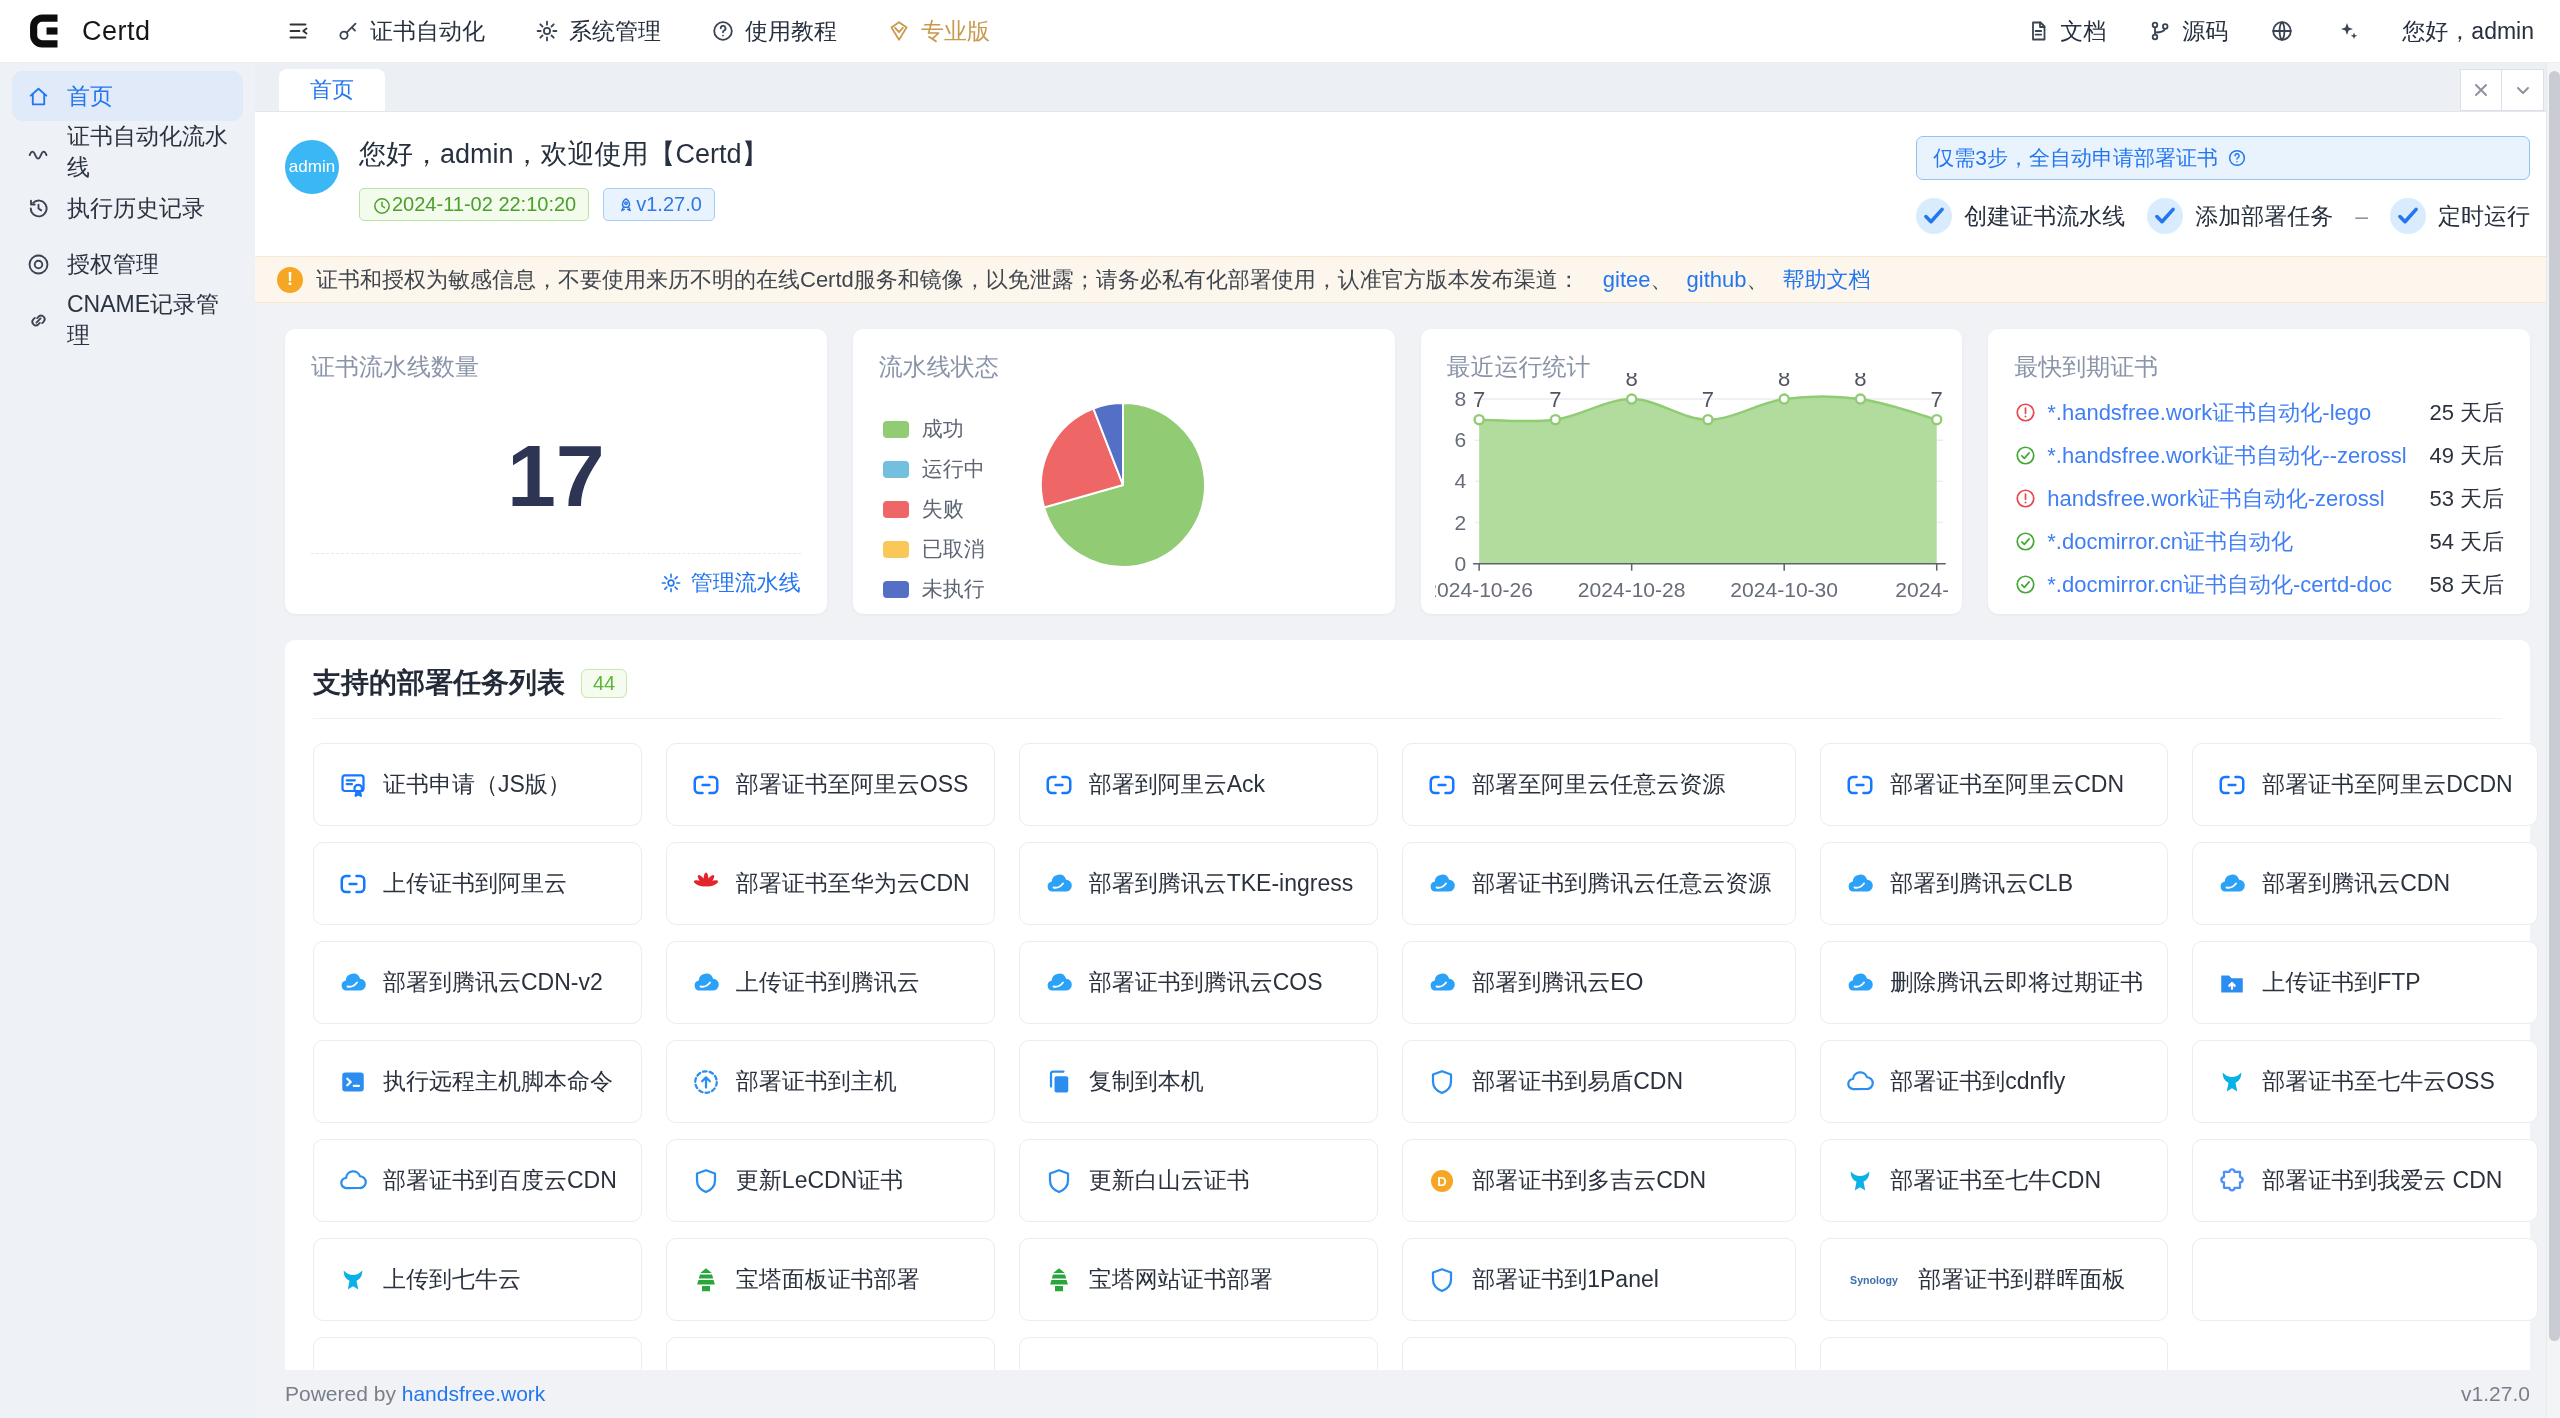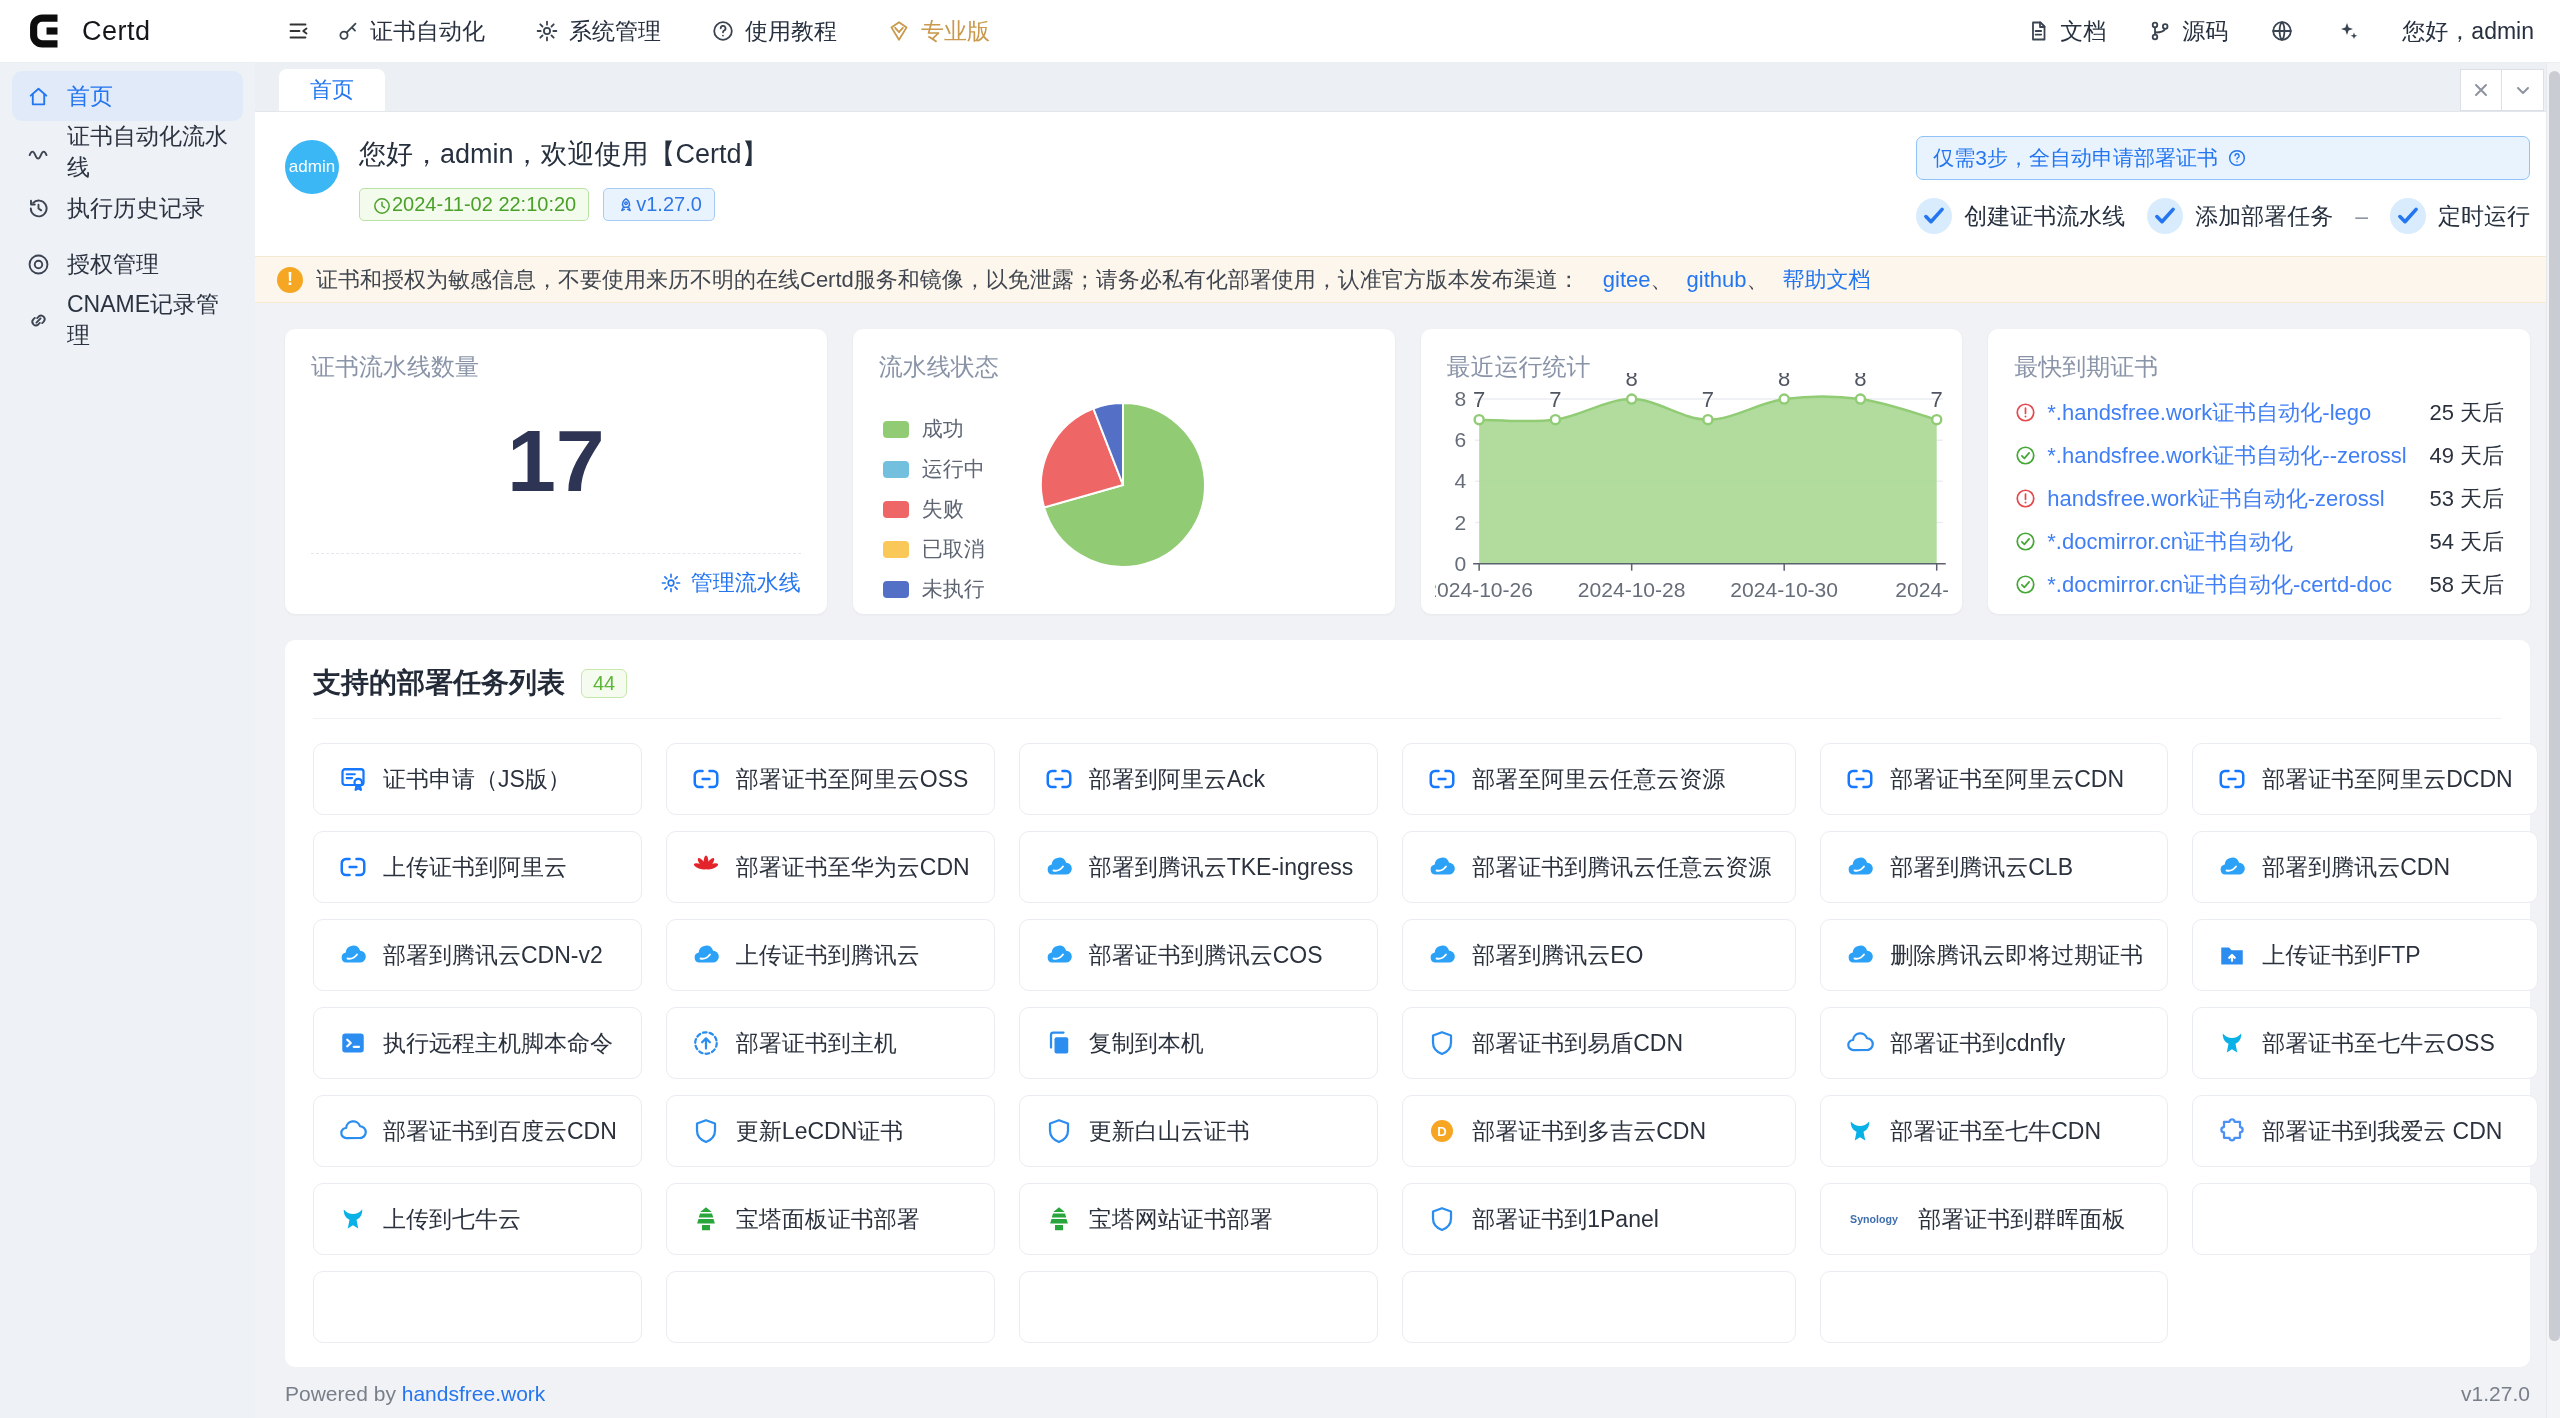--- a/index.html
+++ b/index.html
@@ -73,21 +73,21 @@
   .warn-dot{width:26px;height:26px;border-radius:50%;background:#f5a623;color:#fff;font-size:18px;
     font-weight:bold;display:flex;align-items:center;justify-content:center;flex-shrink:0}
   .warn-dot::before{content:"!"}
   .banner a{color:#2476f0;margin-left:14px}
   .banner a:first-of-type{margin-left:10px}
 
   .stats{display:grid;grid-template-columns:repeat(4,1fr);gap:26px;padding:26px 30px 0}
   .card{background:#fff;border-radius:10px;height:285px;padding:22px 26px;position:relative;
     box-shadow:0 1px 3px rgba(30,40,60,.05)}
   .card-title{font-size:24px;color:#8a94a8}
-  .big-num{font-size:88px;font-weight:bold;color:#2e3453;text-align:center;margin-top:27px}
+  .big-num{font-size:88px;font-weight:bold;color:#2e3453;text-align:center;margin-top:42px}
   .card-foot{position:absolute;left:26px;right:26px;bottom:16px;border-top:1px dashed #e4e7ee;
     padding-top:14px;display:flex;justify-content:flex-end}
   .manage-link{color:#2476f0;font-size:22px;display:inline-flex;align-items:center;gap:9px;cursor:pointer}
   .manage-link .i{width:22px;height:22px}
 
   .legend{position:absolute;left:30px;top:86px;display:flex;flex-direction:column;gap:12px}
   .lg-item{display:flex;align-items:center;gap:13px;font-size:21px;color:#5d6472;cursor:pointer}
   .lg-swatch{width:26px;height:17px;border-radius:4px}
   .pie-svg{position:absolute;left:90px;top:52px}
 
@@ -99,21 +99,21 @@
   .exp-warn{color:#e5484d}
   .exp-ok{color:#45a735}
   .exp-name{color:#3f7ef5;flex:1;white-space:nowrap;overflow:hidden;text-overflow:ellipsis;cursor:pointer}
   .exp-days{color:#2b323e;margin-left:10px}
 
   .tasks{margin:26px 30px 0;background:#fff;border-radius:10px;padding:24px 28px}
   .tasks-head{display:flex;align-items:center;gap:16px;padding-bottom:16px;border-bottom:1px solid #f0f1f4}
   .tasks-title{font-size:28px;font-weight:bold;color:#242b38}
   .badge{font-size:20px;color:#5cb637;background:#f5fbef;border:1px solid #c6e8ab;border-radius:6px;padding:2px 11px}
   .task-grid{display:grid;grid-template-columns:repeat(6,1fr);gap:16px 24px;margin-top:24px}
-  .task-card{height:72px;border:1px solid #e9ecf1;border-radius:10px;display:flex;align-items:center;
+  .task-card{height:83px;border:1px solid #e9ecf1;border-radius:10px;display:flex;align-items:center;
     gap:15px;padding:0 24px;font-size:23px;color:#2b323e;background:#fff;cursor:pointer}
   .ticon{width:30px;height:30px;line-height:0;flex-shrink:0}
   .ticon svg{width:100%;height:100%}
   .ticon.wide{width:58px}
   .task-label{white-space:nowrap;overflow:hidden;text-overflow:ellipsis}
 
   .footer{height:48px;background:#f1f2f5;display:flex;align-items:center;justify-content:space-between;
     padding:0 30px;font-size:21px;color:#787f8a;flex-shrink:0}
   .footer a{color:#2476f0}
 

